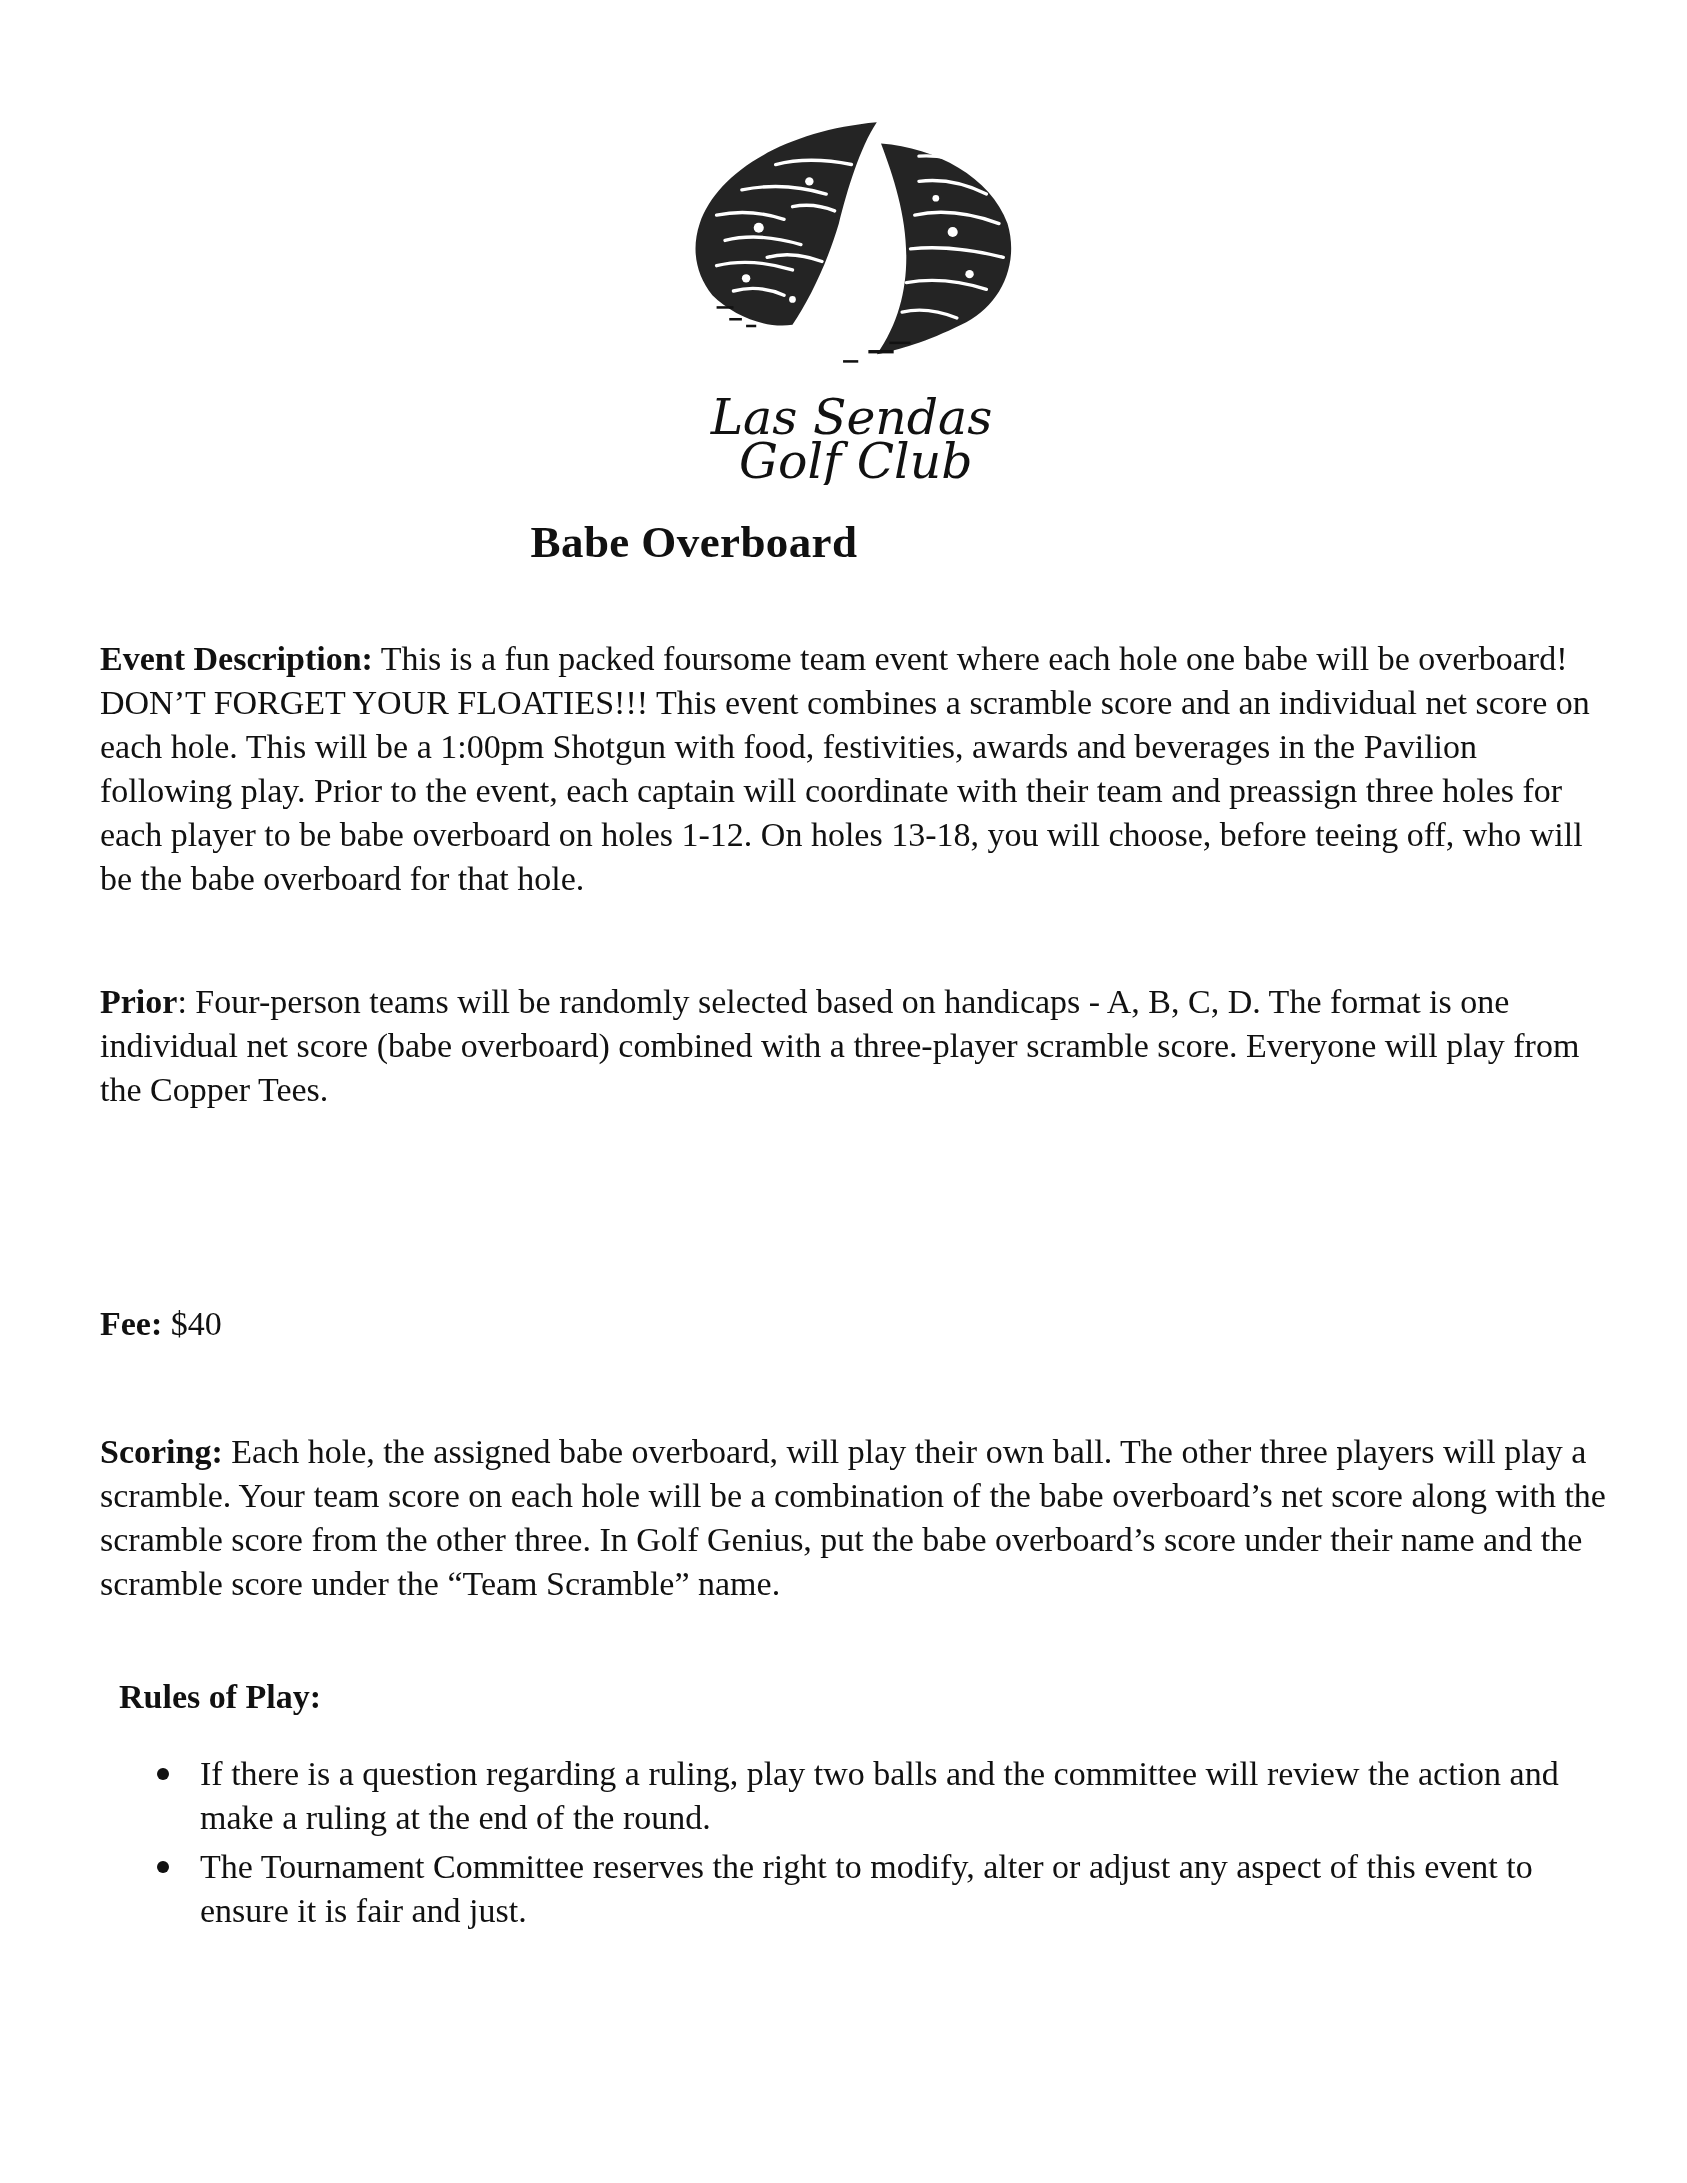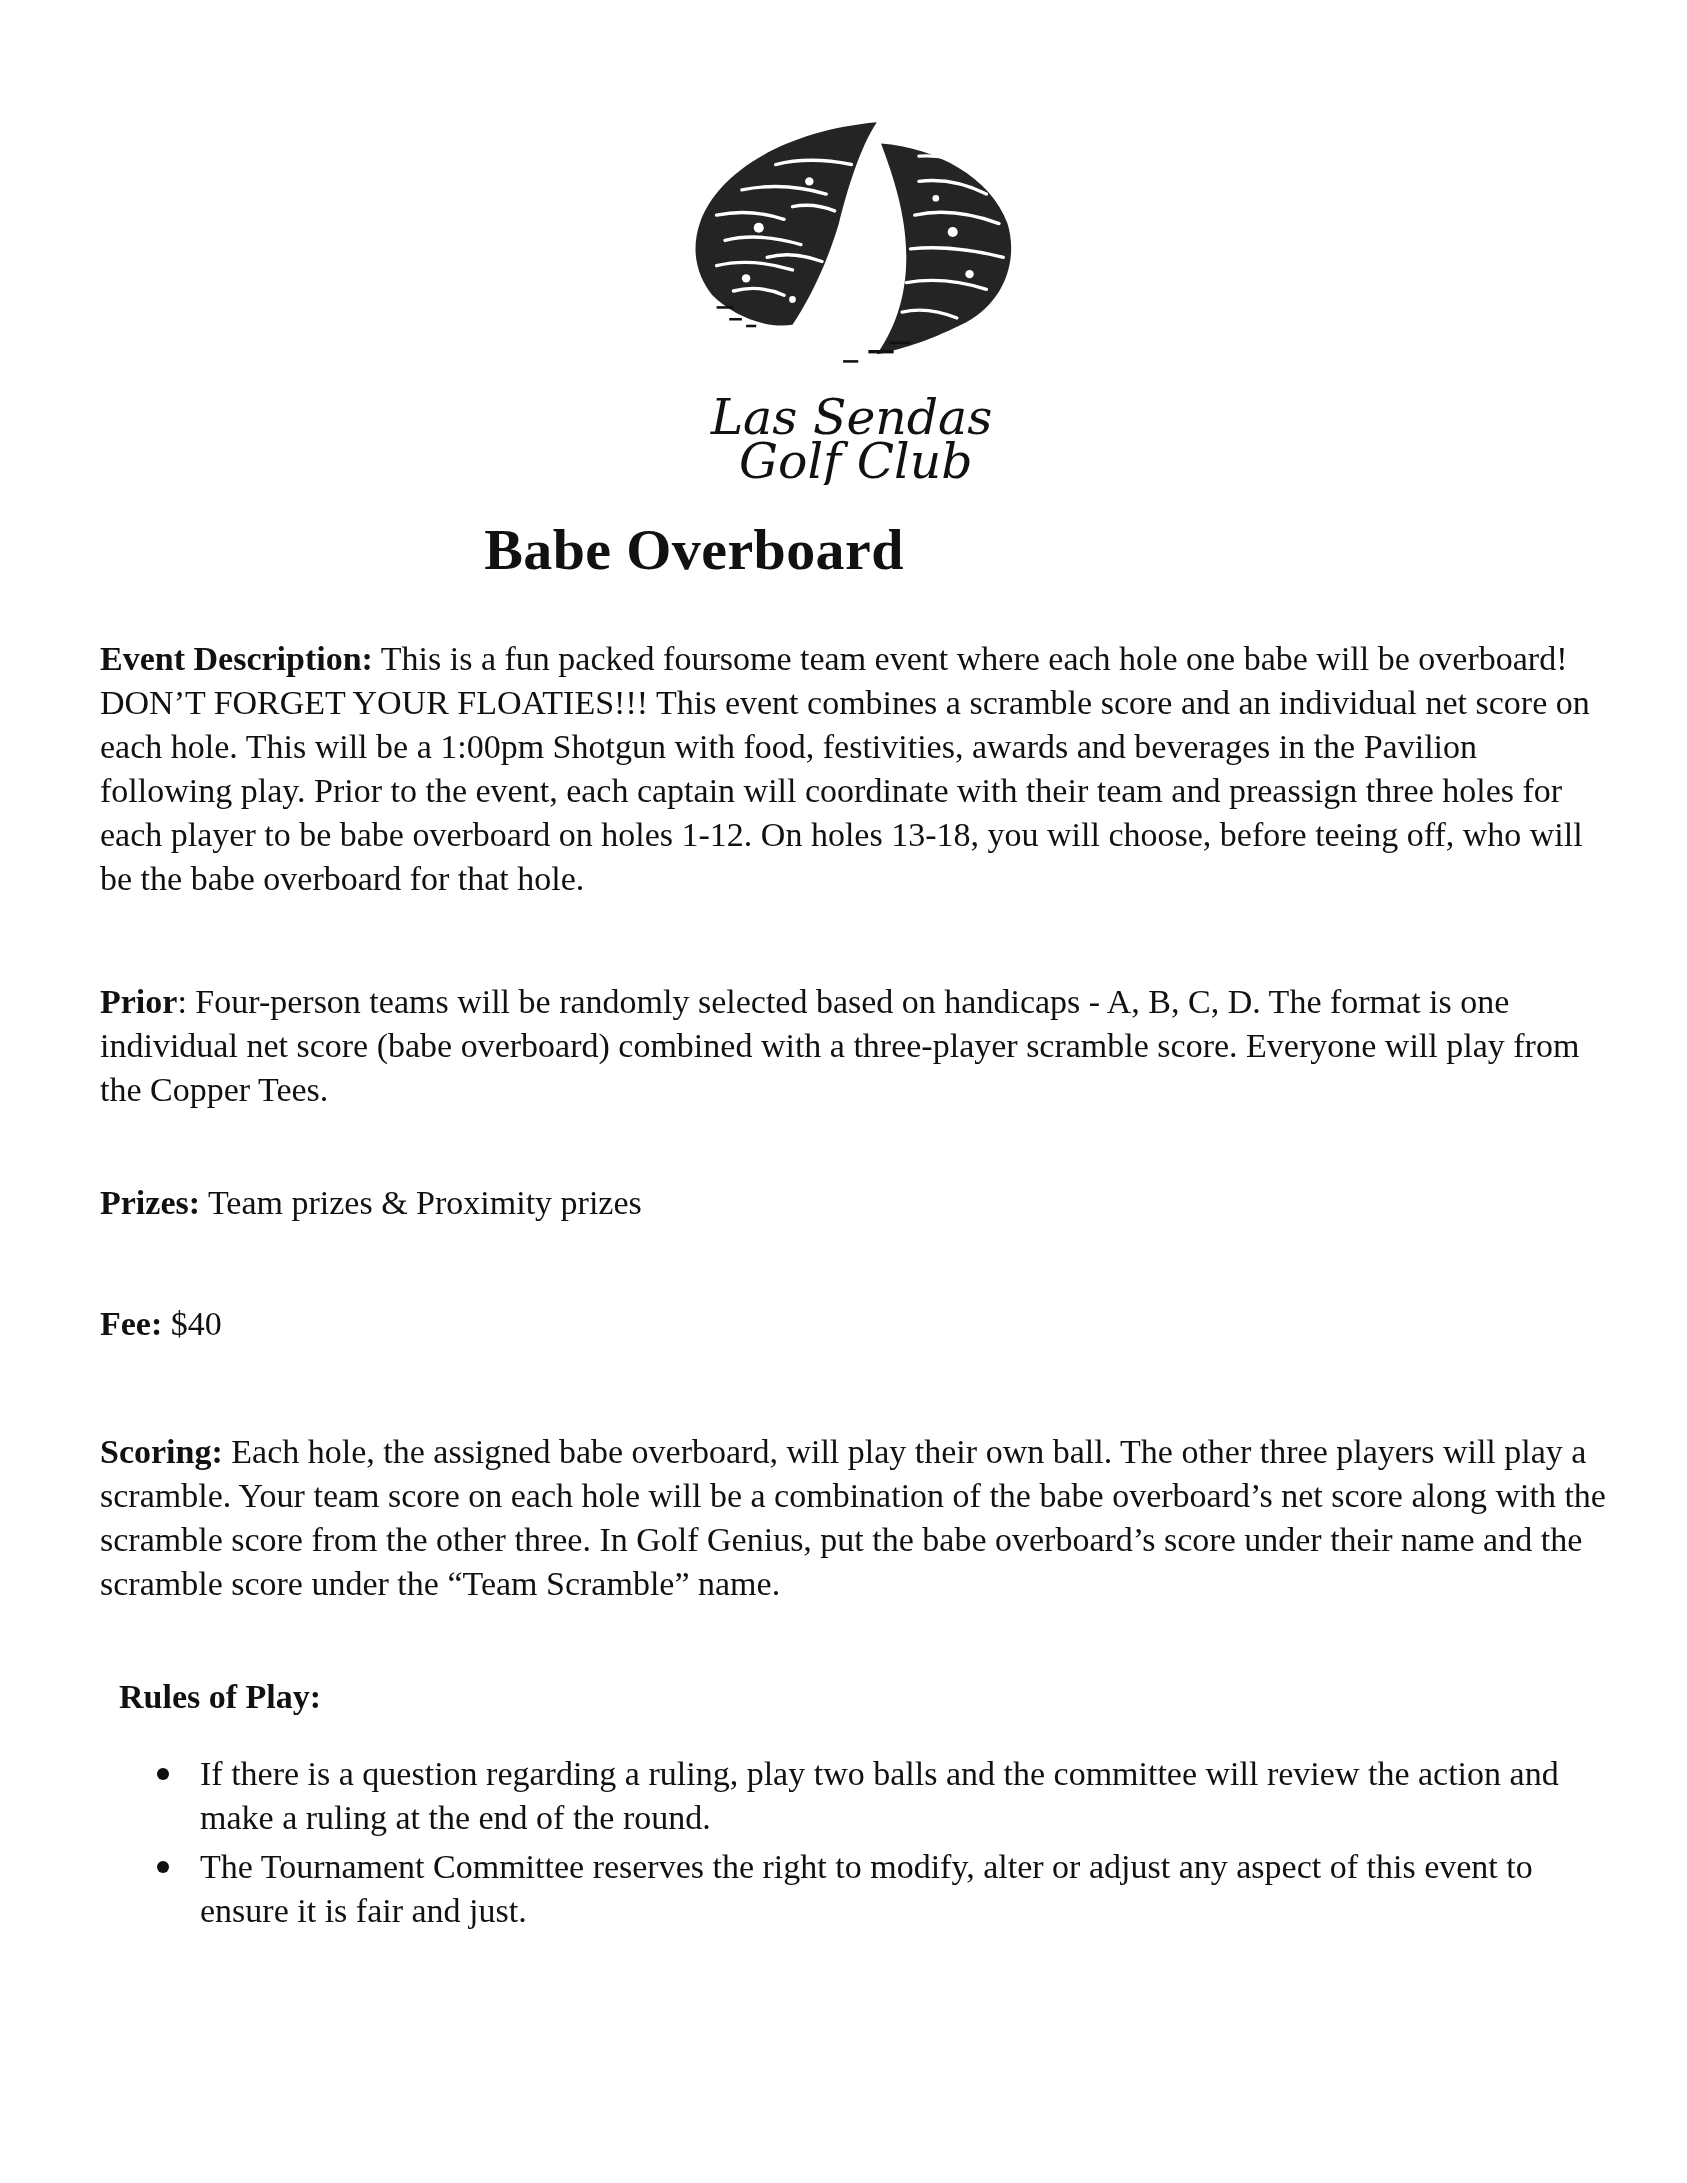--- a/index.html
+++ b/index.html
@@ -1,20 +1,20 @@
 <!DOCTYPE html>
 <html style="font-size:13.5px"><head>
 <meta charset="utf-8">
 <style>
   html, body { margin: 0; padding: 0; background: #ffffff; }
   body { width: 1687px; height: 2183px; position: relative; overflow: hidden; color: #111; }
   .page { position: absolute; left: 0; top: 0; width: 1388px; height: 2183px; }
   .logo { position: absolute; left: 666px; top: 97px; width: 371px; height: 388px; }
   .title { position: absolute; left: 0; right: 0; top: 516px; text-align: center;
-    font-family: "Liberation Serif", "DejaVu Serif", serif; font-weight: bold; font-size: 58px; letter-spacing: 0.4px; margin: 0; }
+    font-family: "Liberation Serif", "DejaVu Serif", serif; font-weight: bold; font-size: 45px; letter-spacing: 0.4px; margin: 0; }
   .para { position: absolute; left: 100px; width: 1502px; font-family: "Liberation Serif", "DejaVu Serif", serif;
     font-size: 34px; line-height: 44px; margin: 0; text-align: left; }
   .para b { font-weight: bold; }
   .p-event { top: 637px; width: 1493px; }
   .p-format { top: 980px; width: 1510px; }
   .p-prizes { top: 1181px; }
   .p-fee { top: 1302px; }
   .p-scoring { top: 1430px; width: 1510px; }
   .p-rules { top: 1675px; margin-left: 19px; }
   .rules-list { position: absolute; left: 100px; top: 1745px; width: 1502px; margin: 0; padding: 0; list-style: none;
@@ -77,21 +77,20 @@
       <text x="225" y="452" text-anchor="middle" font-family="'DejaVu Serif', serif" font-style="italic" font-size="58" fill="#111">Golf Club</text>
     </svg>
   </div>
 
   <h1 class="title">Babe Overboard</h1>
 
   <p class="para p-event"><b>Event Description:</b><span> This is a fun packed foursome team event where each hole one babe will be overboard! DON’T FORGET YOUR FLOATIES!!! This event combines a scramble score and an individual net score on each hole. This will be a 1:00pm Shotgun with food, festivities, awards and beverages in the Pavilion following play. Prior to the event, each captain will coordinate with their team and preassign three holes for each player to be babe overboard on holes 1-12. On holes 13-18, you will choose, before teeing off, who will be the babe overboard for that hole.</span></p>
 
   <p class="para p-format"><b>Prior</b><span>: Four-person teams will be randomly selected based on handicaps - A, B, C, D. The format is one individual net score (babe overboard) combined with a three-player scramble score. Everyone will play from the Copper Tees.</span></p>
 
-  <p class="para p-prizes"><b>Prizes:</b><span> Team prizes &amp; Proximity prizes</span></p>
 
   <p class="para p-fee"><b>Fee:</b><span> $40</span></p>
 
   <p class="para p-scoring"><b>Scoring:</b><span> Each hole, the assigned babe overboard, will play their own ball. The other three players will play a scramble. Your team score on each hole will be a combination of the babe overboard’s net score along with the scramble score from the other three. In Golf Genius, put the babe overboard’s score under their name and the scramble score under the “Team Scramble” name.</span></p>
 
   <p class="para p-rules"><b>Rules of Play:</b></p>
 
   <ul class="rules-list">
     <li class="r3"><span class="bullet"></span><span>If there is a question regarding a ruling, play two balls and the committee will review the action and make a ruling at the end of  the round.</span></li>
     <li class="r4"><span class="bullet"></span><span>The Tournament Committee reserves the right to modify, alter or adjust any aspect of  this event to ensure it is fair and just.</span></li>

